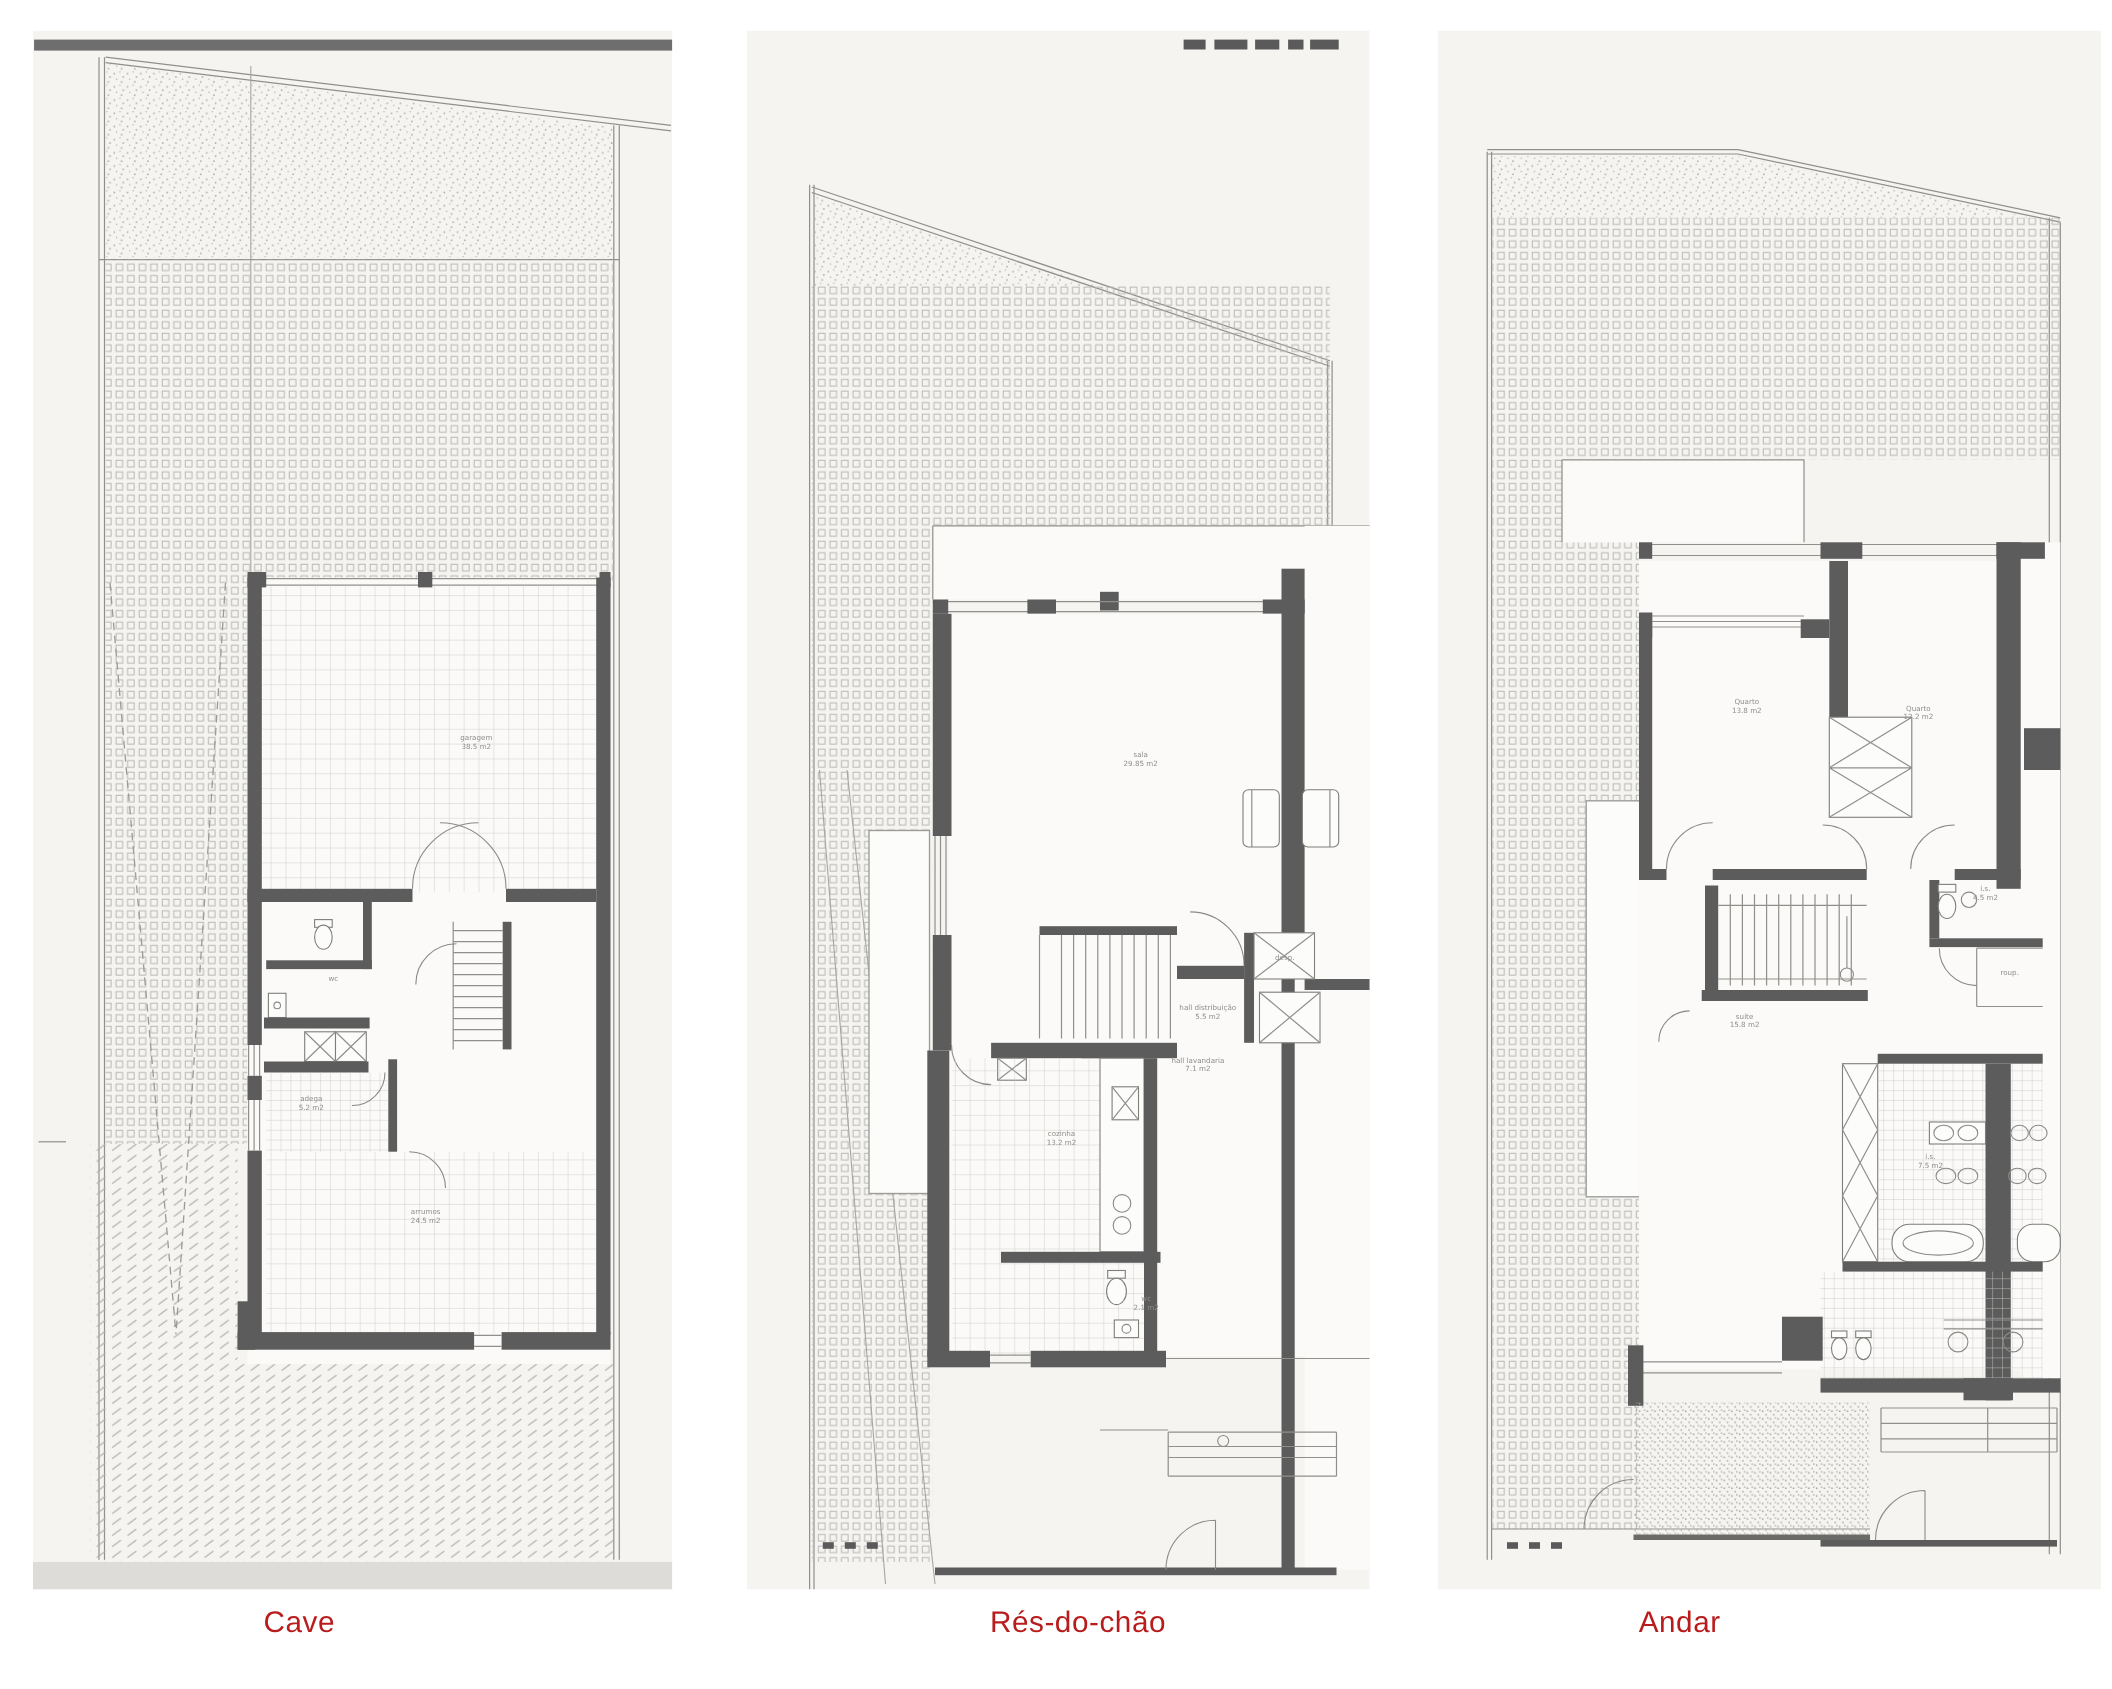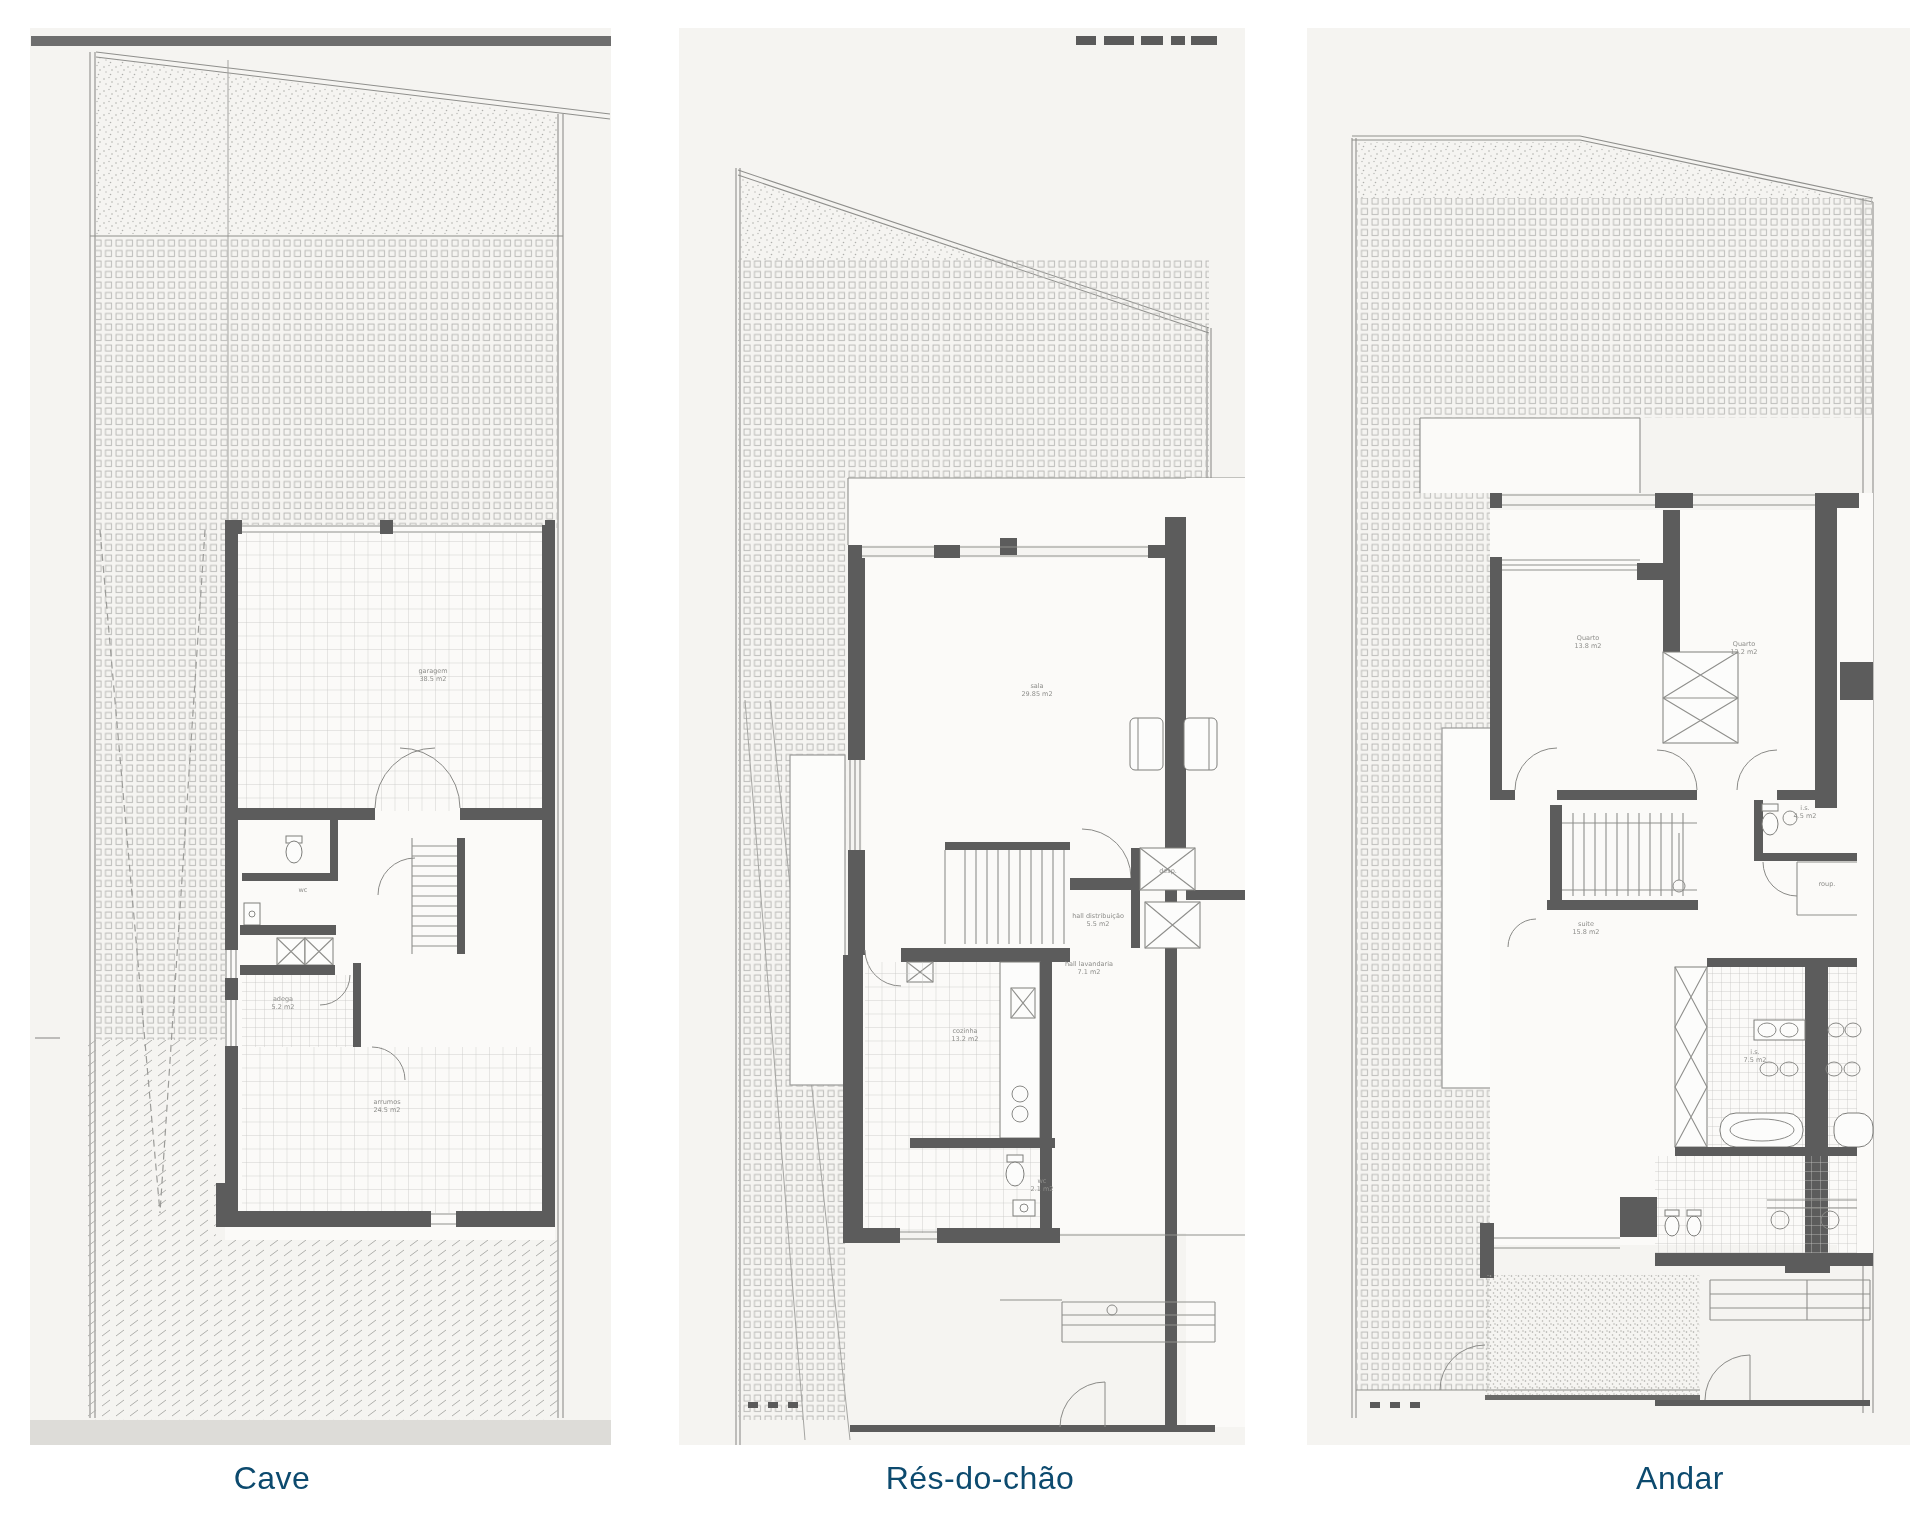--- a/index.html
+++ b/index.html
@@ -1,18 +1,18 @@
 <!DOCTYPE html>
 <html><head>
 <meta charset="utf-8">
 <style>
   html,body{margin:0;padding:0;background:#ffffff;width:1920px;height:1535px;overflow:hidden;}
   #stage{position:relative;width:1920px;height:1535px;background:#ffffff;font-family:"Liberation Sans",sans-serif;}
   svg{position:absolute;left:0;top:0;}
-  .cap{position:absolute;top:1460px;transform:translateX(-50%);font-size:32px;color:#0c4a6e;letter-spacing:0.5px;white-space:nowrap;}
+  .cap{position:absolute;top:1460px;transform:translateX(-50%);font-size:27px;color:#b91c1c;letter-spacing:0.5px;white-space:nowrap;}
   .w{fill:#5c5c5c;stroke:none;}
   .w2{fill:#6e6e6e;stroke:none;}
   .tl{stroke:#8f8f8c;stroke-width:1.1;fill:none;}
   .tl2{stroke:#a5a5a2;stroke-width:1;fill:none;}
   .rm{fill:#fbfaf8;stroke:none;}
   .fx{fill:#fcfcfb;stroke:#7e7e7b;stroke-width:1;}
   .arc{stroke:#8a8a87;stroke-width:1;fill:none;}
   .dash{stroke:#9b9b98;stroke-width:1.2;fill:none;stroke-dasharray:7 5;}
   .lbl{font-family:"DejaVu Sans",sans-serif;font-size:6.5px;fill:#8e8e8b;text-anchor:middle;}
 </style>
@@ -371,15 +371,15 @@
     <text class="lbl" x="437" y="618"><tspan x="437">Quarto</tspan><tspan x="437" dy="8">12.2 m2</tspan></text>
     <text class="lbl" x="279" y="898"><tspan x="279">suite</tspan><tspan x="279" dy="8">15.8 m2</tspan></text>
     <text class="lbl" x="498" y="782"><tspan x="498">i.s.</tspan><tspan x="498" dy="8">4.5 m2</tspan></text>
     <text class="lbl" x="520" y="858"><tspan x="520">roup.</tspan></text>
     <text class="lbl" x="448" y="1026"><tspan x="448">i.s.</tspan><tspan x="448" dy="8">7.5 m2</tspan></text>
   </g>
 </svg>
 
 <div class="cap" style="left:272px">Cave</div>
 <div class="cap" style="left:980px">Rés-do-chão</div>
-<div class="cap" style="left:1680px">Andar</div>
+<div class="cap" style="left:1527px">Andar</div>
 
 </div>
 
 </body></html>

